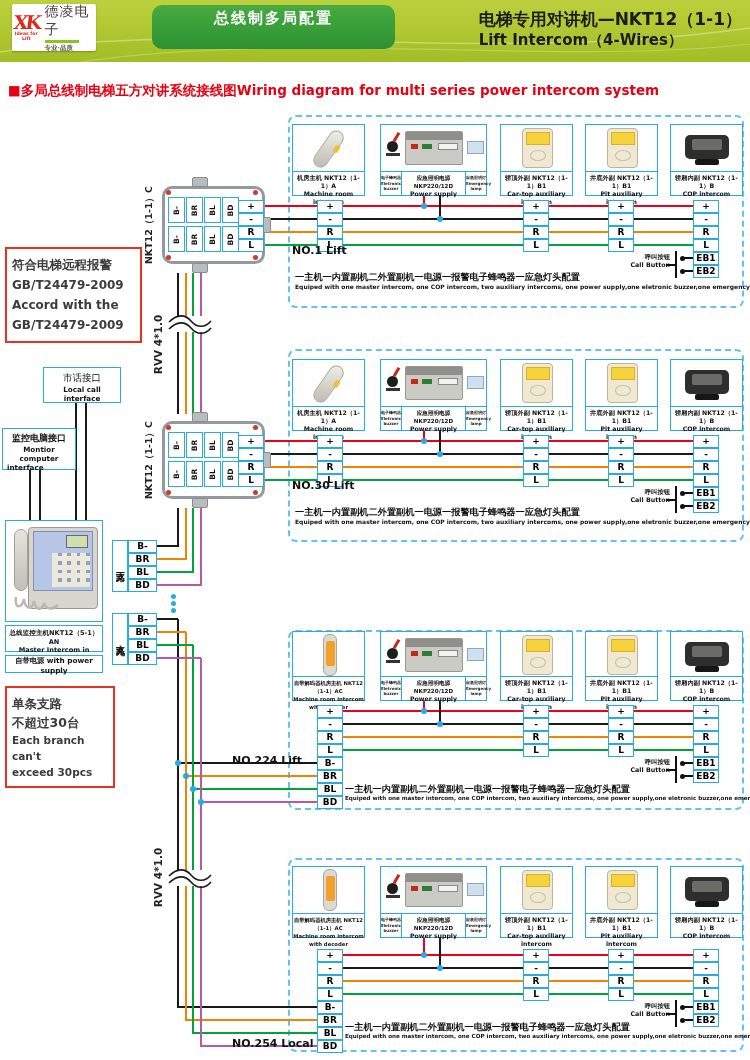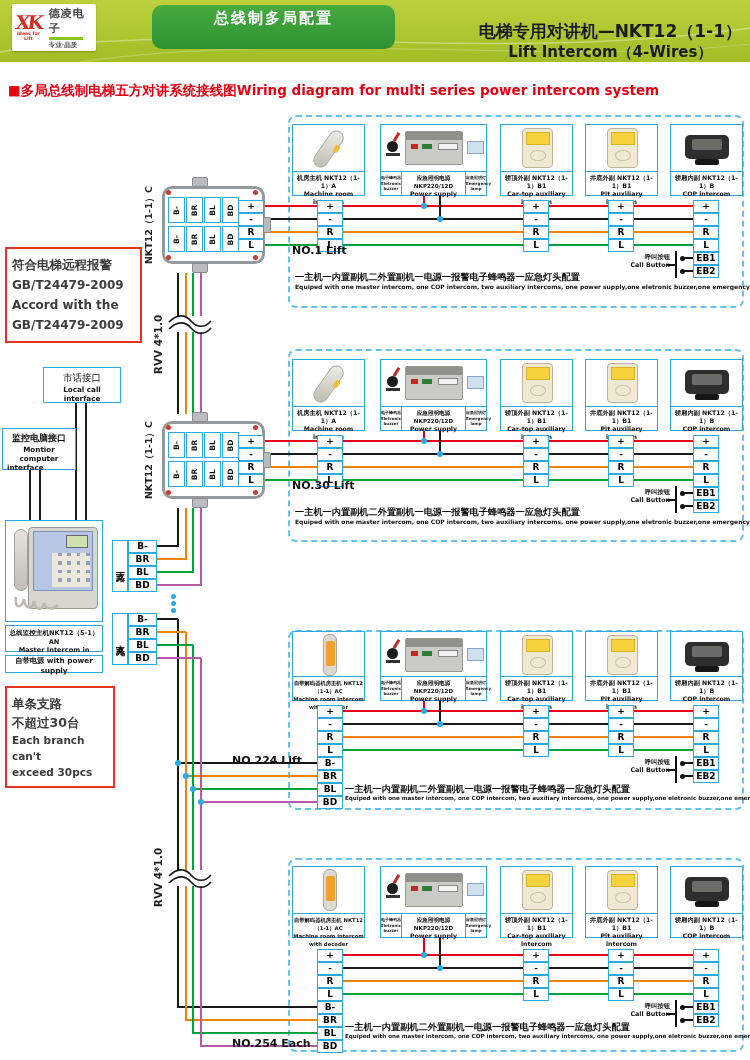--- a/index.html
+++ b/index.html
@@ -39,27 +39,27 @@
 .nr-cn{font-size:12.5px;line-height:20px}
 .nr-en{font-size:12px;line-height:20px}
 .bl-cn{font-size:12.5px;line-height:19px}
 .bl-en{font-size:10.5px;line-height:16px}
 .vsmall{display:flex;align-items:center;justify-content:center;z-index:5}
 .vtext{writing-mode:vertical-rl;font-size:9px;font-weight:bold;letter-spacing:1px}
 .header{position:absolute;left:0;top:0;width:750px;height:62px;background:linear-gradient(180deg,#bcd13d,#a2bd25)}
 .logo{position:absolute;left:12px;top:4px;width:84px;height:47px;background:#fff;border-radius:2px;display:flex;align-items:center;justify-content:center;gap:4px;box-shadow:0 1px 2px rgba(0,0,0,.25)}
 .logo-mark{font-family:"DejaVu Serif","Liberation Serif",serif;font-size:19px;font-weight:bold;color:#d92b20;letter-spacing:-3px;transform:skewX(-8deg);line-height:17px}
 .logo-tag{font-size:4.6px;color:#d92b20;font-weight:bold;text-align:center}
-.logo-company{font-size:11px;color:#444;font-weight:bold;letter-spacing:1px}
+.logo-company{font-size:14px;color:#444;font-weight:normal;letter-spacing:1px}
 .logo-bar{width:34px;height:3px;background:#8cc41e;margin:1px 0}
 .logo-slogan{font-size:6.5px;color:#555;font-weight:bold}
 .banner{position:absolute;left:152px;top:5px;width:243px;height:44px;border-radius:10px;background:linear-gradient(180deg,#47ab40,#2d9132);color:#fff;text-align:center;padding-top:4px}
 .banner-cn{font-size:15px;font-weight:bold;letter-spacing:2px}
 .banner-en{font-size:13px;font-weight:bold}
-.product{position:absolute;right:8px;top:20px;text-align:center;color:#1c1c1c}
+.product{position:absolute;right:8px;top:8px;text-align:left;color:#1c1c1c}
 .product-cn{font-size:17px;font-weight:bold}
 .product-en{font-size:15px;font-weight:bold}
 .page-title{position:absolute;left:8px;top:82px;font-size:13.5px;font-weight:bold;color:#e60012;white-space:nowrap}
 </style>
 </head>
 <body>
 
 <div id="app">
 
   <div class="header">
@@ -696,21 +696,21 @@
     <div class="dotb" style="left: 680px; top: 1005px;"></div>
     <div class="dotb" style="left: 680px; top: 1018px;"></div>
     <div class="wh" style="left: 684px; top: 1006px; width: 9px; background: rgb(17, 17, 17);"></div>
     <div class="wh" style="left: 684px; top: 1019px; width: 9px; background: rgb(17, 17, 17);"></div>
     <div class="cb-label" style="left: 620px; top: 1002px; width: 50px;">
       <div>呼叫按钮</div>
       <div>Call Button</div>
     </div>
     <div class="cap-cn" style="left: 345px; top: 1021px;">一主机一内置副机二外置副机一电源一报警电子蜂鸣器一应急灯头配置</div>
     <div class="cap-en cap-en2" style="left: 345px; top: 1033px;">Equiped with one master intercom, one COP intercom, two auxiliary intercoms, one power supply,one eletronic buzzer,one emergency lamp</div>
-    <div class="lift-label" style="left: 232px; top: 1037px;">NO.254 Each</div>
+    <div class="lift-label" style="left: 232px; top: 1037px;">NO.254 Local</div>
     <div class="wv" style="left: 177px; top: 273px; height: 45px; background: rgb(26, 26, 26);"></div>
     <div class="wv" style="left: 177px; top: 332px; height: 82px; background: rgb(26, 26, 26);"></div>
     <div class="wv" style="left: 177px; top: 508px; height: 39px; background: rgb(26, 26, 26);"></div>
     <div class="wh" style="left: 157px; top: 545px; width: 21px; background: rgb(26, 26, 26);"></div>
     <div class="wh" style="left: 157px; top: 618px; width: 21px; background: rgb(26, 26, 26);"></div>
     <div class="wv" style="left: 177px; top: 619px; height: 251px; background: rgb(26, 26, 26);"></div>
     <div class="wv" style="left: 177px; top: 884px; height: 124px; background: rgb(26, 26, 26);"></div>
     <div class="wv" style="left: 185px; top: 273px; height: 45px; background: rgb(240, 131, 0);"></div>
     <div class="wv" style="left: 185px; top: 332px; height: 82px; background: rgb(240, 131, 0);"></div>
     <div class="wv" style="left: 185px; top: 508px; height: 52px; background: rgb(240, 131, 0);"></div>

